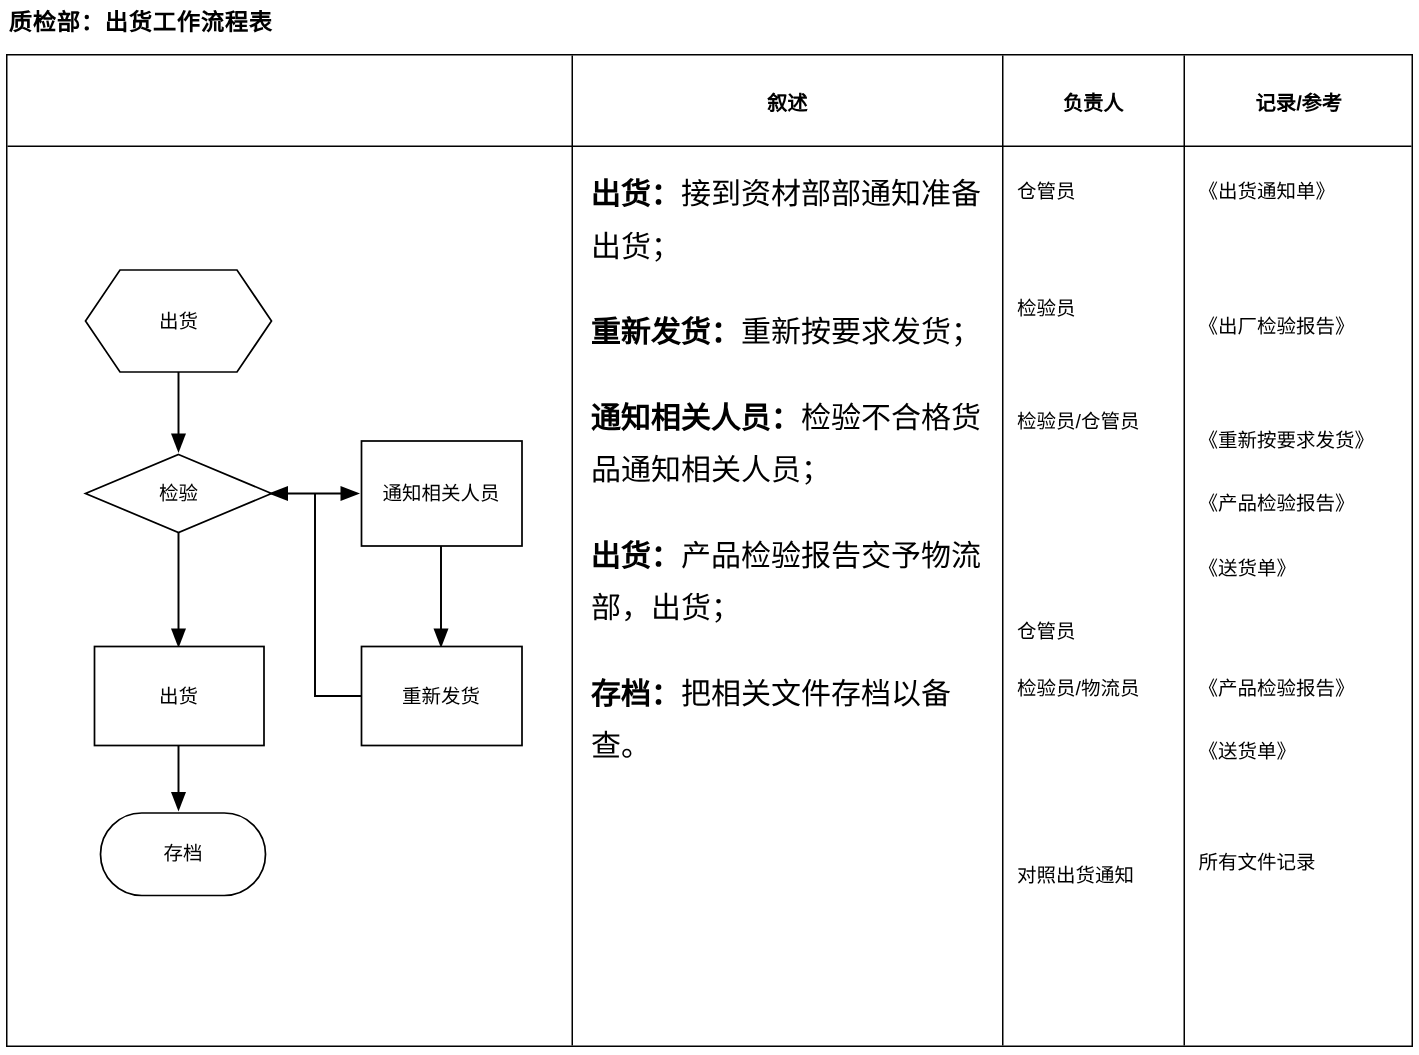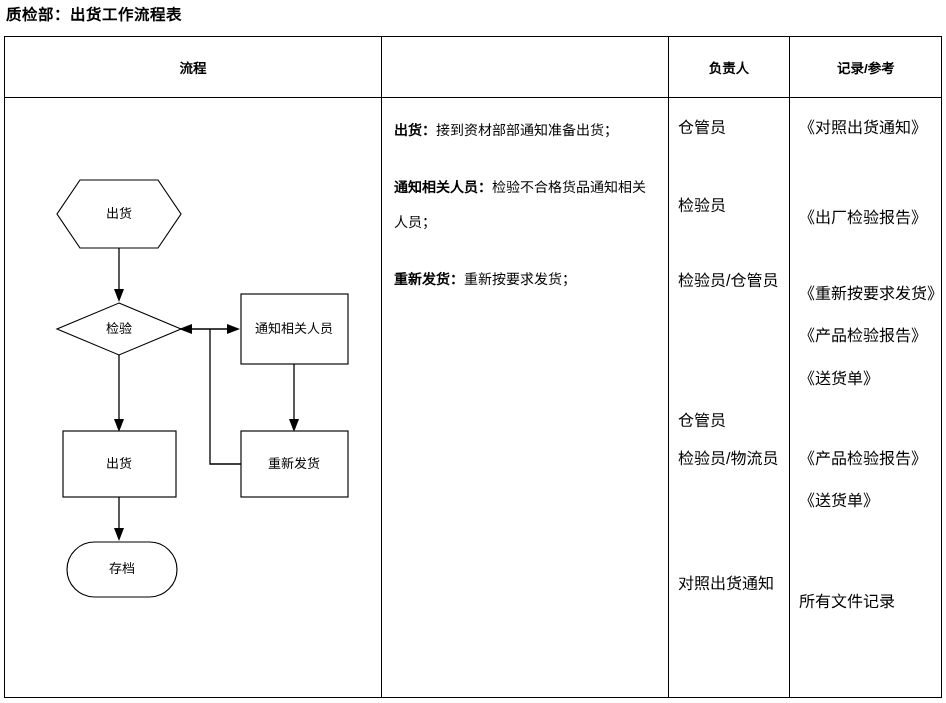--- a/index.html
+++ b/index.html
@@ -115,21 +115,21 @@
 
   
   .desc {
     position: absolute;
     left: 377px;
     top: 61px;
     width: 286px;
     height: 600px;
     box-sizing: border-box;
     padding: 15px 14px 0 12px;
-    font-size: 14px;
+    font-size: 20px;
     line-height: 35px;
   }
   .desc-item {
     margin-bottom: 22px;
   }
   .desc-item .term {
     font-weight: bold;
   }
   .desc-item .body {
     font-weight: normal;
@@ -142,40 +142,40 @@
     height: 600px;
   }
   .cellcol.owner  { left: 664px; width: 120px; }
   .cellcol.record { left: 785px; width: 152px; }
 
   .cellrow {
     position: absolute;
     left: 9px;
     right: 4px;
     font-family: "Liberation Sans", "DejaVu Sans", sans-serif;
-    font-size: 16px;
+    font-size: 13px;
     line-height: 16px;
     white-space: nowrap;
   }
 </style>
 </head>
 <body>
 
 <div id="page">
 
   <div class="doc-title">质检部：出货工作流程表</div>
 
   <div class="tbl">
 
     <div class="vline c1"></div>
     <div class="vline c2"></div>
     <div class="vline c3"></div>
     <div class="hline"></div>
 
-    <div class="hdr h1">流程</div>
+    <div class="hdr h2">叙述</div>
     <div class="hdr h3">负责人</div>
     <div class="hdr h4">记录/参考</div>
 
     <div class="flowwrap">
       <svg width="375" height="600" viewBox="0 0 375 600">
 
         <g>
           <polygon class="flow-shape" points="75,82 153,82 176,116 153,150 75,150 52,116"></polygon>
           <text class="flow-label" x="114" y="117">出货</text>
         </g>
@@ -236,41 +236,47 @@
         </g>
 
       </svg>
     </div>
 
     <div class="desc">
       <div class="desc-item">
         <span class="term">出货：</span><span class="body">接到资材部部通知准备出货；</span>
       </div>
       <div class="desc-item">
+        <span class="term">重新发货：</span><span class="body">重新按要求发货；</span>
+      </div>
+      <div class="desc-item">
         <span class="term">通知相关人员：</span><span class="body">检验不合格货品通知相关人员；</span>
       </div>
       <div class="desc-item">
-        <span class="term">重新发货：</span><span class="body">重新按要求发货；</span>
+        <span class="term">出货：</span><span class="body">产品检验报告交予物流部，出货；</span>
+      </div>
+      <div class="desc-item">
+        <span class="term">存档：</span><span class="body">把相关文件存档以备查。</span>
       </div>
     </div>
 
     <div class="cellcol owner">
       <div class="cellrow" style="top:22px">仓管员</div>
       <div class="cellrow" style="top:100px">检验员</div>
       <div class="cellrow" style="top:175px">检验员/仓管员</div>
       <div class="cellrow" style="top:315px">仓管员</div>
       <div class="cellrow" style="top:353px">检验员/物流员</div>
       <div class="cellrow" style="top:478px">对照出货通知</div>
     </div>
 
     <div class="cellcol record">
-      <div class="cellrow" style="top:22px">《对照出货通知》</div>
+      <div class="cellrow" style="top:22px">《出货通知单》</div>
       <div class="cellrow" style="top:112px">《出厂检验报告》</div>
       <div class="cellrow" style="top:188px">《重新按要求发货》</div>
       <div class="cellrow" style="top:230px">《产品检验报告》</div>
       <div class="cellrow" style="top:273px">《送货单》</div>
       <div class="cellrow" style="top:353px">《产品检验报告》</div>
       <div class="cellrow" style="top:395px">《送货单》</div>
-      <div class="cellrow" style="top:496px">所有文件记录</div>
+      <div class="cellrow" style="top:469px">所有文件记录</div>
     </div>
 
   </div>
 </div>
 
 </body></html>

